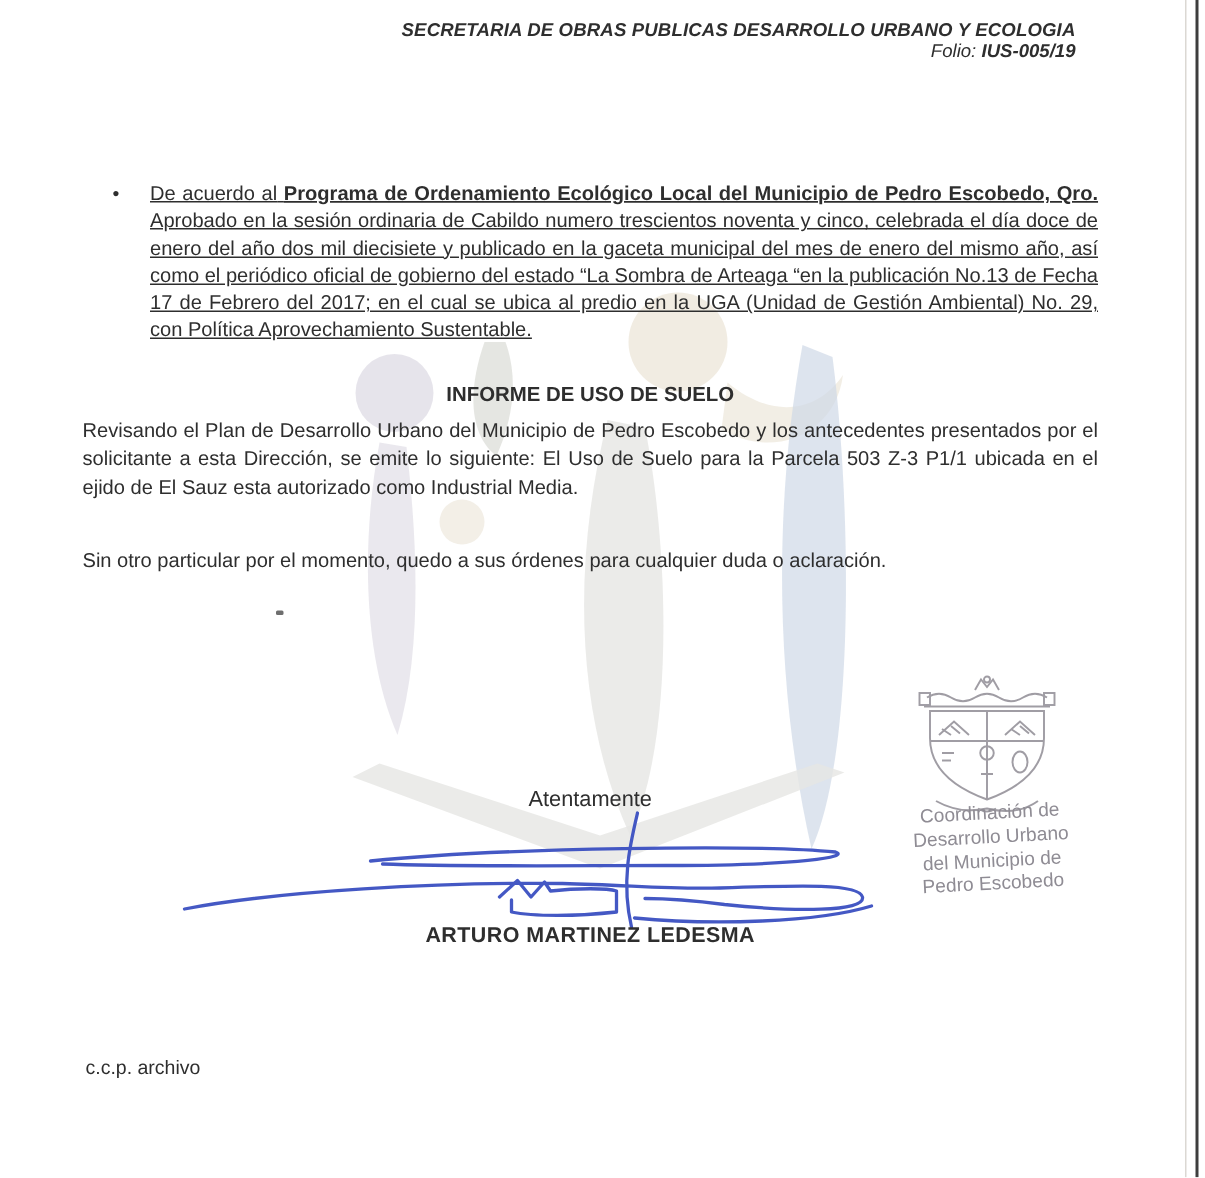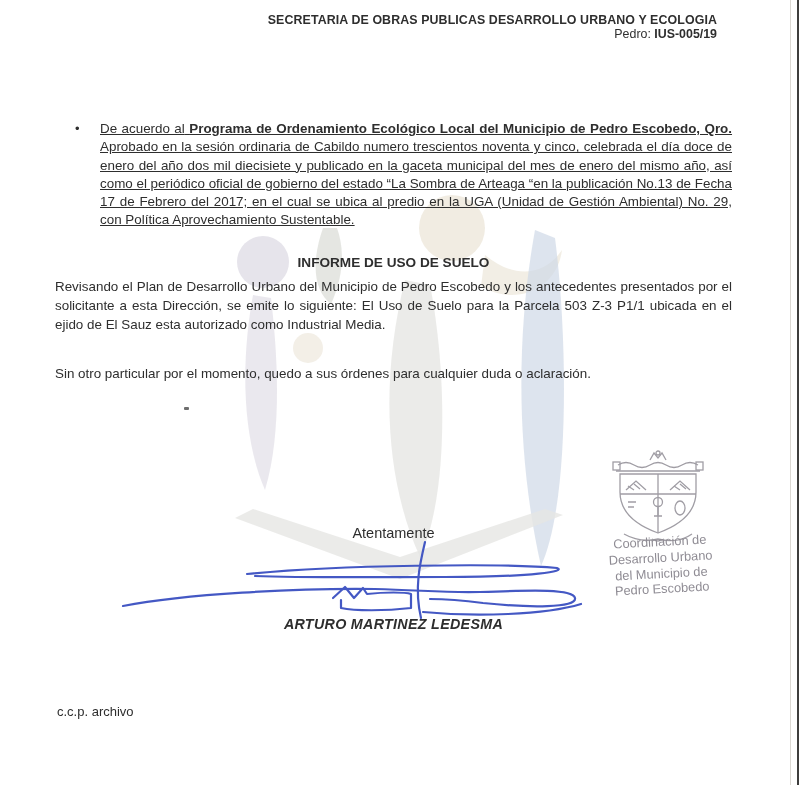--- a/index.html
+++ b/index.html
@@ -9,21 +9,21 @@
     background:#ffffff;
     font-family:"Liberation Sans","DejaVu Sans",sans-serif;
     color:#2e2e2e;
     overflow:hidden;
   }
   .watermark{position:absolute;left:215px;top:160px;z-index:0;}
   .content{position:absolute;inset:0;z-index:1;}
 
   .letterhead{
     position:absolute;top:14px;right:86px;
-    text-align:right;font-size:12.4px;line-height:13.6px;
+    text-align:right;font-size:12.4px;line-height:13.6px;font-style:italic;
   }
   .lh-title{font-weight:bold;letter-spacing:.1px;}
   .lh-line b{font-weight:bold;}
 
   .bullet-item{position:absolute;left:75px;top:120px;width:657px;}
   .bullet-dot{
     position:absolute;left:0;top:1px;font-size:13px;
   }
   .bullet-text{
     margin-left:25px;
@@ -48,21 +48,21 @@
     background:#4a4a4a;border-radius:1px;opacity:.8;
   }
 
   .atentamente{
     position:absolute;left:55px;top:525px;width:677px;
     text-align:center;font-weight:normal;font-size:14.5px;
   }
   .signature{position:absolute;left:115px;top:538px;}
   .sig-name{
     position:absolute;left:55px;top:616px;width:677px;
-    text-align:center;font-weight:bold;font-size:14.3px;letter-spacing:.3px;font-style:italic;
+    text-align:center;font-weight:bold;font-size:14.3px;letter-spacing:.3px;
   }
   .sig-title{
     position:absolute;left:55px;top:646px;width:677px;
     text-align:center;font-weight:bold;font-size:14.4px;
   }
   .ccp{position:absolute;left:57px;top:704px;font-size:13px;}
 
   .stamp-seal{position:absolute;left:594px;top:450px;opacity:.9;}
   .stamp-text{
     position:absolute;left:586px;top:534px;width:150px;
@@ -94,21 +94,21 @@
     <path d="M190,120 C165,220 170,320 205,397 C236,330 230,200 215,125 Z" fill="#e4e4e1" opacity="0.75"></path>
     <path d="M320,70 C300,180 302,300 326,406 C356,340 352,170 340,78 Z" fill="#cfd8e7" opacity="0.7"></path>
     <path d="M20,358 L185,419 L348,355 L330,349 L185,397 L38,349 Z" fill="#e6e6e3" opacity="0.8"></path>
   </svg>
 
   <div class="content">
 
     <div class="letterhead">
       <div class="lh-title">SECRETARIA DE OBRAS PUBLICAS DESARROLLO URBANO Y ECOLOGIA</div>
       <div class="lh-line">
-        <span>Pedro:</span>
+        <span>Folio:</span>
         <b>IUS-005/19</b>
       </div>
     </div>
 
     <div class="bullet-item">
       <span class="bullet-dot">•</span>
       <div class="bullet-text">
         <span>De acuerdo al</span>
         <span class="emph">Programa de Ordenamiento Ecológico Local del Municipio de Pedro Escobedo, Qro.</span>
         <span>Aprobado en la sesión ordinaria de Cabildo numero trescientos noventa y cinco, celebrada el día doce de enero del año dos mil diecisiete y publicado en la gaceta municipal del mes de enero del mismo año, así como el periódico oficial de gobierno del estado “La Sombra de Arteaga “en la publicación No.13 de Fecha 17 de Febrero del 2017; en el cual se ubica al predio en la UGA (Unidad de Gestión Ambiental) No. 29, con Política Aprovechamiento Sustentable.</span>

